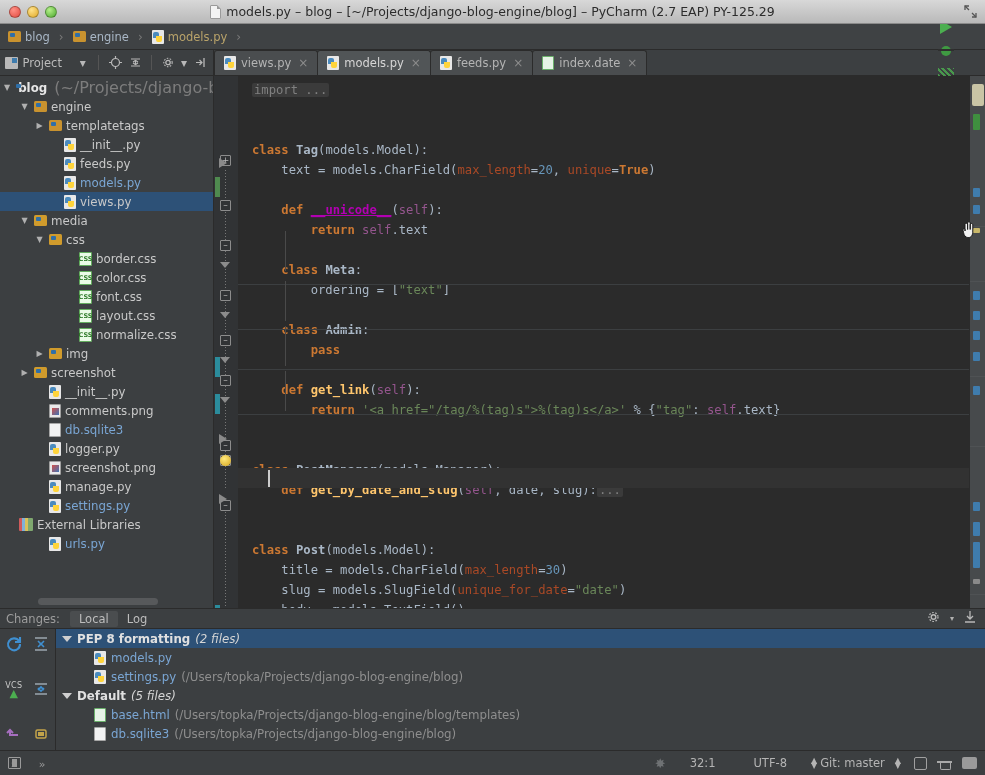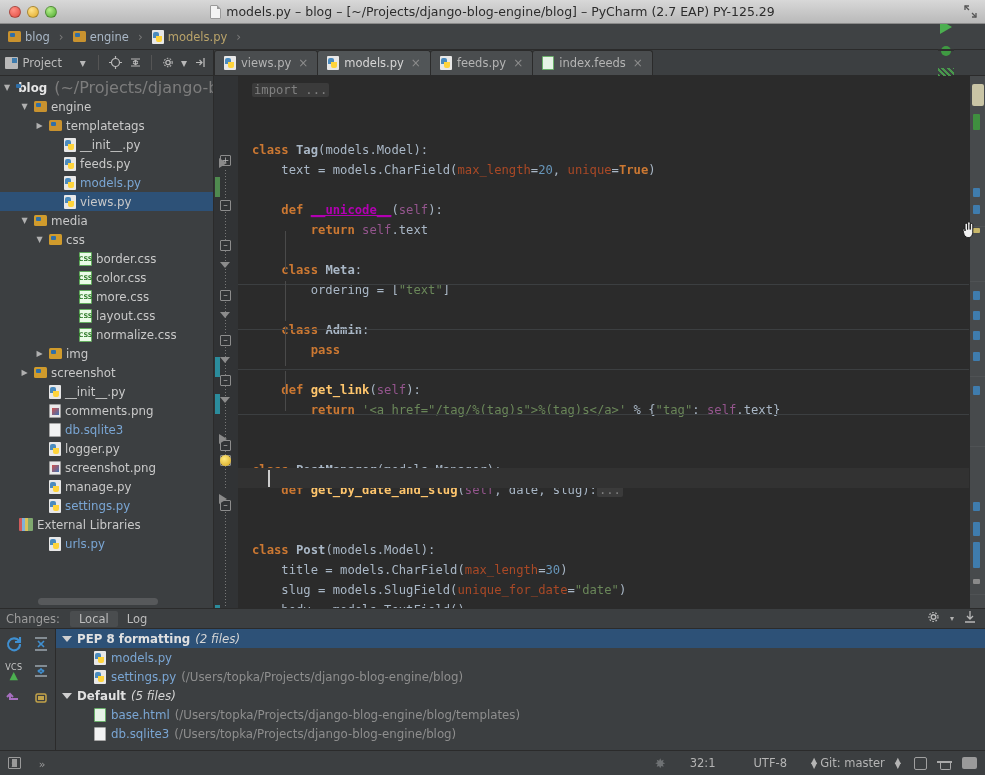--- a/index.html
+++ b/index.html
@@ -181,21 +181,21 @@
     display:flex; flex-direction:column;}
   .vcs-tabs{ height:20px; flex:0 0 20px; display:flex; align-items:center; gap:0;
     padding-left:6px; border-bottom:1px solid #2b2b2b; position:relative;}
   .vcs-tabs .lbl{ color:#9d9d9d; font-size:11.5px; margin-right:10px; }
   .vt{ padding:1px 9px; font-size:11.5px; color:#bdbdbd; border-radius:2px;}
   .vt.active{ background:#4a4d4f; }
   .vcs-right{ position:absolute; right:8px; display:flex; gap:9px; align-items:center; color:#b0b0b0;}
   .vcs-body{ flex:1; display:flex; min-height:0;}
   .vcs-side{ width:56px; flex:0 0 56px; border-right:1px solid #2b2b2b;
     display:flex; flex-direction:column; align-items:stretch; padding:5px 0;}
-  .vrow{ display:flex; justify-content:space-around; margin-bottom:7px; }
+  .vrow{ display:flex; justify-content:space-around; margin-bottom:25px; }
   .vicon{ width:20px;height:20px;display:flex;align-items:center;justify-content:center;font-size:13px;}
   .vcs-list{ flex:1; background:#3c3f41; overflow:hidden; position:relative;}
   .chg-row{ height:19px; display:flex; align-items:center; gap:5px; font-size:11.8px;
     padding-left:6px; white-space:nowrap;}
   .chg-row.group{ background:#2d5177; }
   .chg-row .gname{ font-weight:bold; color:#e0e0e0; }
   .chg-row .count{ color:#d6d6d6; font-style:italic; }
   .chg-row .path{ color:#8e8e8e; }
   .chg-row .fn2{ color:#7aa6d4; }
   .tri-d{ width:0;height:0;border-left:5px solid transparent;border-right:5px solid transparent;
@@ -320,21 +320,21 @@
         <span>models.py</span>
         <span class="x">×</span>
       </div>
       <div class="tab">
         <span class="py-ico"></span>
         <span>feeds.py</span>
         <span class="x">×</span>
       </div>
       <div class="tab">
         <span class="html-ico"></span>
-        <span>index.feeds</span>
+        <span>index.date</span>
         <span class="x">×</span>
       </div>
     </div>
   </div>
 
   <div class="body">
 
     <div class="sidebar" id="tree-host">
       <div class="hscroll"></div>
     <div class="tree-row" style="padding-left: 4px;">
@@ -389,21 +389,21 @@
           <span class="fname" style="">border.css</span>
         </div>
         <div class="tree-row" style="padding-left: 64px;">
           <span class="arrow"></span>
           <span class="css-ico">CSS</span>
           <span class="fname" style="">color.css</span>
         </div>
         <div class="tree-row" style="padding-left: 64px;">
           <span class="arrow"></span>
           <span class="css-ico">CSS</span>
-          <span class="fname" style="">more.css</span>
+          <span class="fname" style="">font.css</span>
         </div>
         <div class="tree-row" style="padding-left: 64px;">
           <span class="arrow"></span>
           <span class="css-ico">CSS</span>
           <span class="fname" style="">layout.css</span>
         </div>
         <div class="tree-row" style="padding-left: 64px;">
           <span class="arrow"></span>
           <span class="css-ico">CSS</span>
           <span class="fname" style="">normalize.css</span>

